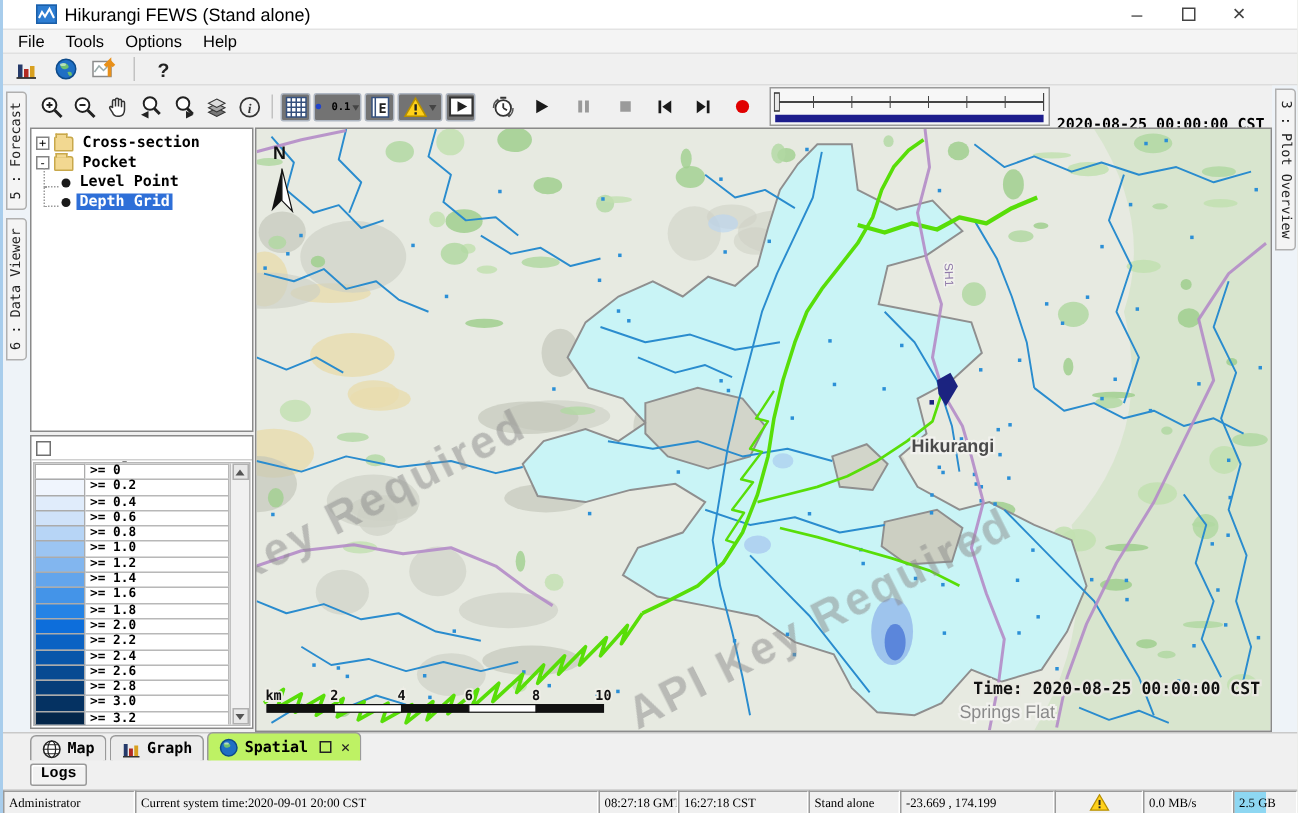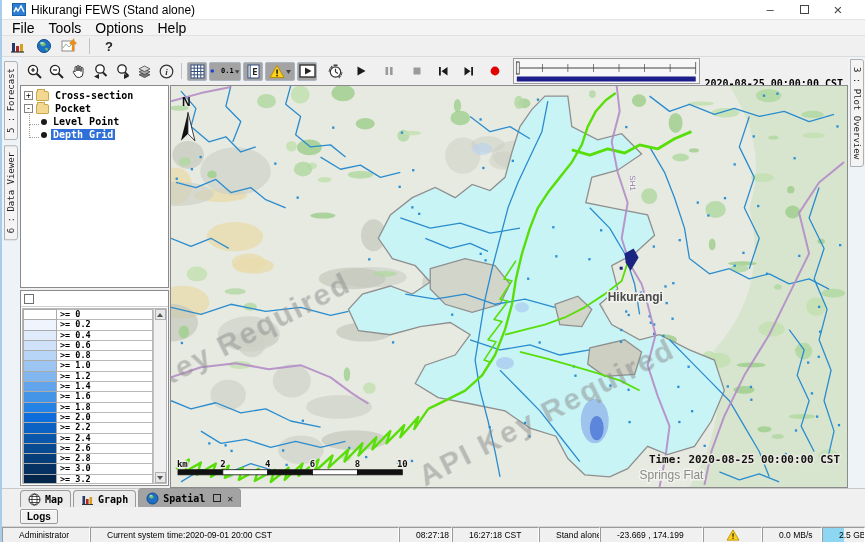--- a/index.html
+++ b/index.html
@@ -6,37 +6,37 @@
   html,body { width:865px; height:542px; overflow:hidden; }
   body {
     font-family:"Liberation Sans",sans-serif;
     background:#f0f0f0; color:#000;
     border-left:2px solid #a8cdec;
     position:relative;
   }
   .mono { font-family:"DejaVu Sans Mono",monospace; }
 
   
-  #titlebar { height:20px; background:#fff; display:flex; align-items:center; padding:0 10px; border-bottom:1px solid #e3e3e3;}
+  #titlebar { height:20px; background:#fff; display:flex; align-items:center; padding:0 22px; border-bottom:1px solid #e3e3e3;}
   #titlebar .appicon { width:14px; height:13px; background:#2d7dd2; border:1px solid #1b5fa8; margin-right:5px; position:relative; }
   #titlebar .appicon svg { position:absolute; left:0; top:0; }
   #titlebar .title { font-size:12px; }
   #titlebar .wingap { flex:1; }
   .winbtn { width:34px; height:18px; display:flex; align-items:center; justify-content:center; font-size:13px; color:#444; }
   .winbtn .maxsq { width:9px; height:9px; border:1px solid #444; display:inline-block; }
 
   
   #menubar { height:16px; display:flex; align-items:center; gap:2px; padding-left:4px; background:#f4f4f4; border-bottom:1px solid #e0e0e0;}
-  #menubar span { font-size:14px; padding:1px 6px; }
+  #menubar span { font-size:11px; padding:1px 6px; }
 
   
   #toolbar1 { height:21px; display:flex; align-items:center; gap:6px; padding-left:6px; border-bottom:1px solid #dcdcdc; }
   .tsep { width:1px; height:16px; background:#c2c2c2; margin:0 3px; }
   .tbtn { width:20px; height:19px; display:flex; align-items:center; justify-content:center; }
-  .tbtn.boxed { border:1px solid #aeb6c2; background:#a3a3a3; border-radius:2px; }
+  .tbtn.boxed { border:1px solid #aeb6c2; background:#737373; border-radius:2px; }
   .help-q { font-size:13px; font-weight:bold; color:#222; }
 
   
   #row2 { display:flex; height:431px; }
   #leftstrip { width:18px; background:#eef3f8; display:flex; flex-direction:column; align-items:center; padding-top:4px; gap:5px; }
   .vtab-l { writing-mode:vertical-rl; transform:rotate(180deg); font-family:"DejaVu Sans Mono",monospace; font-size:9px;
     background:#f4f4f4; border:1px solid #b0b0b0; border-radius:3px 0 0 3px; padding:6px 1px; color:#222; }
   #rightstrip { width:17px; background:#eef3f8; display:flex; flex-direction:column; align-items:center; padding-top:2px; }
   .vtab-r { writing-mode:vertical-rl; font-family:"DejaVu Sans Mono",monospace; font-size:9px;
     background:#f4f4f4; border:1px solid #b0b0b0; border-radius:0 3px 3px 0; padding:7px 1px; color:#222; }
@@ -78,31 +78,31 @@
   .sarrow.up i { border-bottom:4px solid #555; }
   .sarrow.dn i { border-top:4px solid #555; }
 
   #maparea { flex:1; position:relative; border:1px solid #8a8a8a; background:#e7eae1; min-width:0; overflow:hidden; }
   #maparea svg.mapsvg { position:absolute; inset:0; width:100%; height:100%; }
 
   
   #tabrow { height:19px; display:flex; align-items:flex-end; gap:2px; padding-left:18px; border-top:1px solid #c9c9c9; background:#f0f0f0; }
   .btab { display:flex; align-items:center; gap:4px; height:17px; padding:0 7px; font-family:"DejaVu Sans Mono",monospace; font-size:10px; font-weight:bold;
     background:#ececec; border:1px solid #9a9a9a; border-bottom:none; border-radius:4px 4px 0 0; }
-  .btab.active { background:#a3a3a3; height:19px; }
+  .btab.active { background:#bef264; height:19px; }
   .btab .tctl { font-size:10px; color:#222; margin-left:2px; }
   .btab .maxsq { width:8px; height:8px; border:1px solid #222; display:inline-block; margin-left:4px; }
   #logsrow { height:19px; display:flex; align-items:center; padding-left:18px; background:#f0f0f0; }
-  #logsbtn { font-family:Liberation Sans, sans-serif; font-size:10px; font-weight:bold; background:#f2f2f2;
+  #logsbtn { font-family:Liberation Mono, monospace; font-size:10px; font-weight:bold; background:#f2f2f2;
     border:1px solid #9a9a9a; border-radius:2px; padding:0px 6px; height:15px; box-shadow:inset 1px 1px 0 #fff; }
 
   
   #statusbar { height:17px; display:flex; border-top:1px solid #d5d5d5; }
-  .scell { border:1px solid; border-color:#9a9a9a #ffffff #ffffff #9a9a9a; font-family:Liberation Sans, sans-serif;
-    font-size:8.5px; display:flex; align-items:center; padding:0 16px; white-space:nowrap; overflow:hidden; }
+  .scell { border:1px solid; border-color:#9a9a9a #ffffff #ffffff #9a9a9a; font-family:Liberation Serif, serif;
+    font-size:8.5px; display:flex; align-items:center; padding:0 3px; white-space:nowrap; overflow:hidden; }
   .scell.mem { background:linear-gradient(90deg,#8ed7f2 0 52%, #f0f0f0 52%); }
 
   svg text { user-select:none; }
 </style>
 </head>
 <body>
 
 <div id="titlebar">
   <span class="appicon">
     <svg width="12" height="11" viewBox="0 0 12 11">

